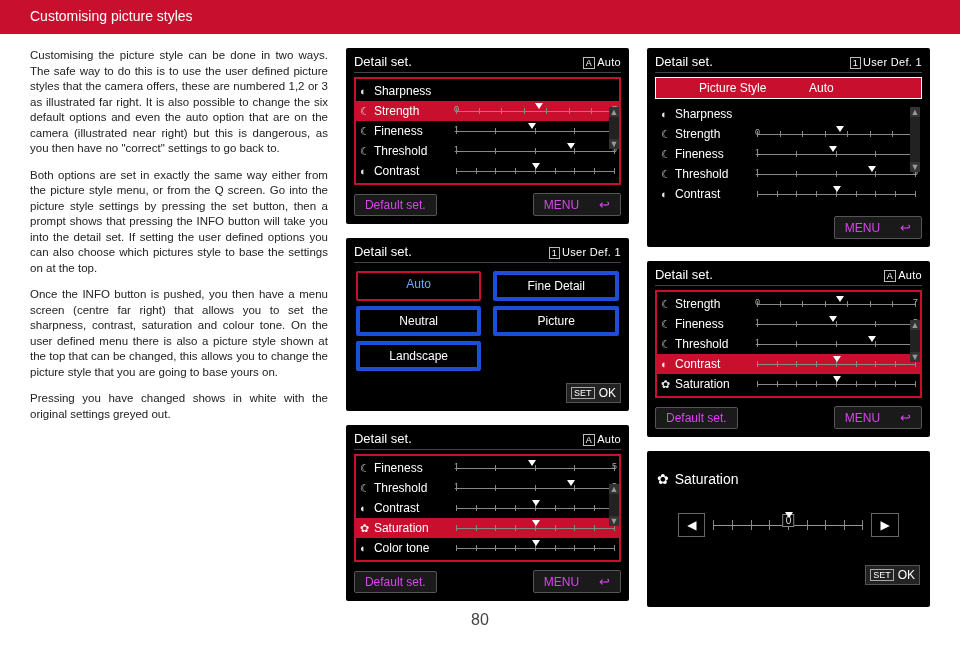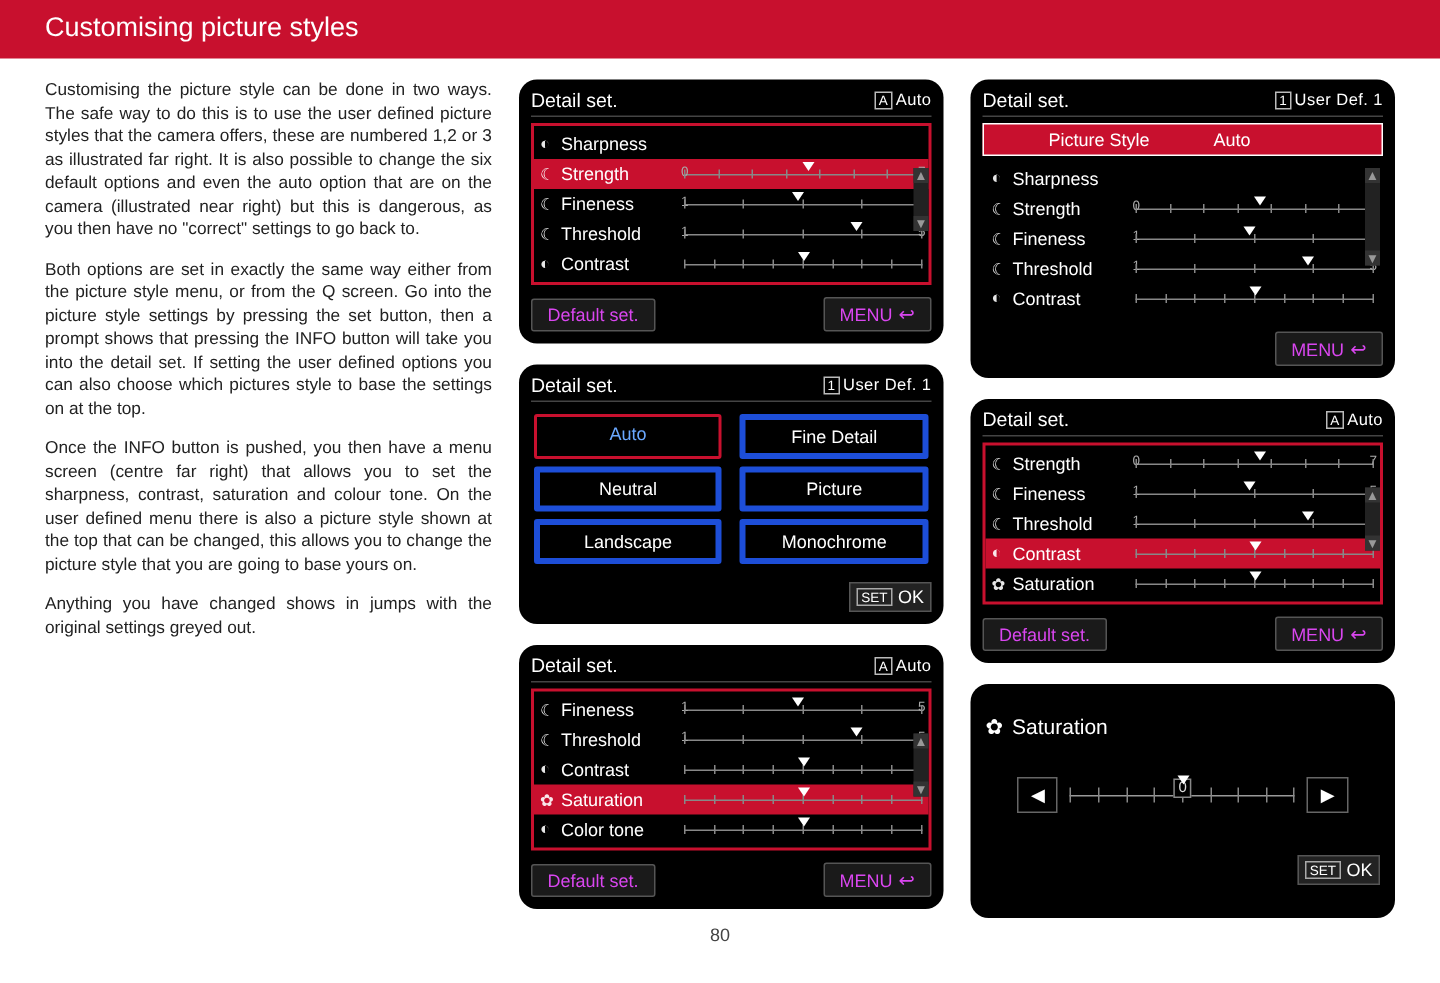--- a/index.html
+++ b/index.html
@@ -10,21 +10,21 @@
     width: 960px;
     height: 655px;
     overflow: hidden;
     font-size: 11px;
     color: #222;
   }
   .header-bar {
     background: #c8102e;
     color: #fff;
     padding: 8px 30px 10px 30px;
-    font-size: 18px;
+    font-size: 14px;
     font-weight: 400;
   }
   .page {
     display: flex;
     gap: 18px;
     padding: 14px 30px 0 30px;
   }
   .article {
     width: 300px;
     text-align: justify;
@@ -34,21 +34,21 @@
   .article p { margin: 0 0 11px 0; }
   .screens-col {
     display: flex;
     flex-direction: column;
     gap: 14px;
     width: 285px;
   }
   .screen {
     background: #000;
     color: #fff;
-    border-radius: 12px;
+    border-radius: 2px;
     padding: 6px 8px 8px 8px;
     font-size: 12px;
     position: relative;
     box-sizing: border-box;
   }
   .sc-head {
     display: flex;
     justify-content: space-between;
     align-items: center;
     border-bottom: 1px solid #444;
@@ -113,21 +113,21 @@
     align-items:center;
   }
   .scroll-stub .arr{ color:#999;font-size:9px; background:#333; width:100%; text-align:center;}
   .footer-row{
     display:flex; justify-content:space-between; margin-top:8px; align-items:center;
   }
   .btn {
     background:#1a1a1a; border:1px solid #555; color:#d946ef;
     padding:3px 10px; border-radius:2px; font-size:12px;
   }
-  .btn.menu { display:flex; align-items:center; gap:4px;text-align:center;}
+  .btn.menu { display:flex; align-items:center; gap:20px;text-align:center;}
   .btn.menu .ret{ font-size:13px;}
   
   .style-grid {
     display:grid; grid-template-columns:1fr 1fr; gap:5px 12px;
     padding:4px 2px;
   }
   .style-cell{
     border:4px solid #1d4ed8; padding:4px 0; text-align:center;
     font-size:12px; border-radius:2px;
   }
@@ -138,36 +138,36 @@
   
   .big-sat { padding:20px 10px 10px 10px; }
   .big-sat-head{display:flex;align-items:center;gap:6px;font-size:14px;margin-bottom:26px;}
   .sat-ctrl{display:flex;align-items:center;justify-content:center;gap:8px;}
   .sat-arrow{border:1px solid #666;padding:4px 8px;font-size:12px;}
   .sat-scale{width:150px;height:16px;position:relative;}
   .sat-scale::before{content:"";position:absolute;left:0;right:0;top:50%;border-top:1px solid #999;}
   .sat-scale .ticks{top:3px;}
   .sat-scale .ticks span{height:10px;}
   .sat-scale .zero{position:absolute;top:-3px;left:50%;transform:translateX(-50%);font-size:10px;color:#ddd;border:1px solid #888;background:#000;padding:0 2px;}
-  .page-num { text-align:center; font-size:12px; color:#444; margin-top:4px;}
+  .page-num { text-align:center; font-size:16px; color:#444; margin-top:4px;}
 </style>
 </head>
 <body>
 
 <div class="header-bar">
   <span>Customising picture styles</span>
 </div>
 
 <div class="page">
 
   <div class="article">
     <p>Customising the picture style can be done in two ways. The safe way to do this is to use the user defined picture styles that the camera offers, these are numbered 1,2 or 3 as illustrated far right. It is also possible to change the six default options and even the auto option that are on the camera (illustrated near right) but this is dangerous, as you then have no "correct" settings to go back to.</p>
     <p>Both options are set in exactly the same way either from the picture style menu, or from the Q screen. Go into the picture style settings by pressing the set button, then a prompt shows that pressing the INFO button will take you into the detail set. If setting the user defined options you can also choose which pictures style to base the settings on at the top.</p>
     <p>Once the INFO button is pushed, you then have a menu screen (centre far right)  that allows you to set the sharpness, contrast, saturation and colour tone. On the user defined menu there is also a picture style shown at the top that can be changed, this allows you to change the picture style that you are going to base yours on.</p>
-    <p>Anything you have changed shows in jumps with the original settings greyed out.</p>
+    <p>Pressing you have changed shows in white with the original settings greyed out.</p>
   </div>
 
   <div class="screens-col">
 
     <div class="screen">
       <div class="sc-head">
         <span>Detail set.</span>
         <span class="mode-box"><span class="bx">A</span><span>Auto</span></span>
       </div>
       <div style="position:relative;">
@@ -264,21 +264,20 @@
       <div class="sc-head">
         <span>Detail set.</span>
         <span class="mode-box"><span class="bx">1</span><span>User Def. 1</span></span>
       </div>
       <div class="style-grid">
         <div class="style-cell sel">Auto</div>
         <div class="style-cell">Fine Detail</div>
         <div class="style-cell">Neutral</div>
         <div class="style-cell">Picture</div>
         <div class="style-cell">Landscape</div>
-        <div class="style-cell">Monochrome</div>
       </div>
       <div class="ok-row">
         <div class="ok-btn">
             <span class="setbox">SET</span>
             <span>OK</span>
           </div>
       </div>
     </div>
 
     <div class="screen">

